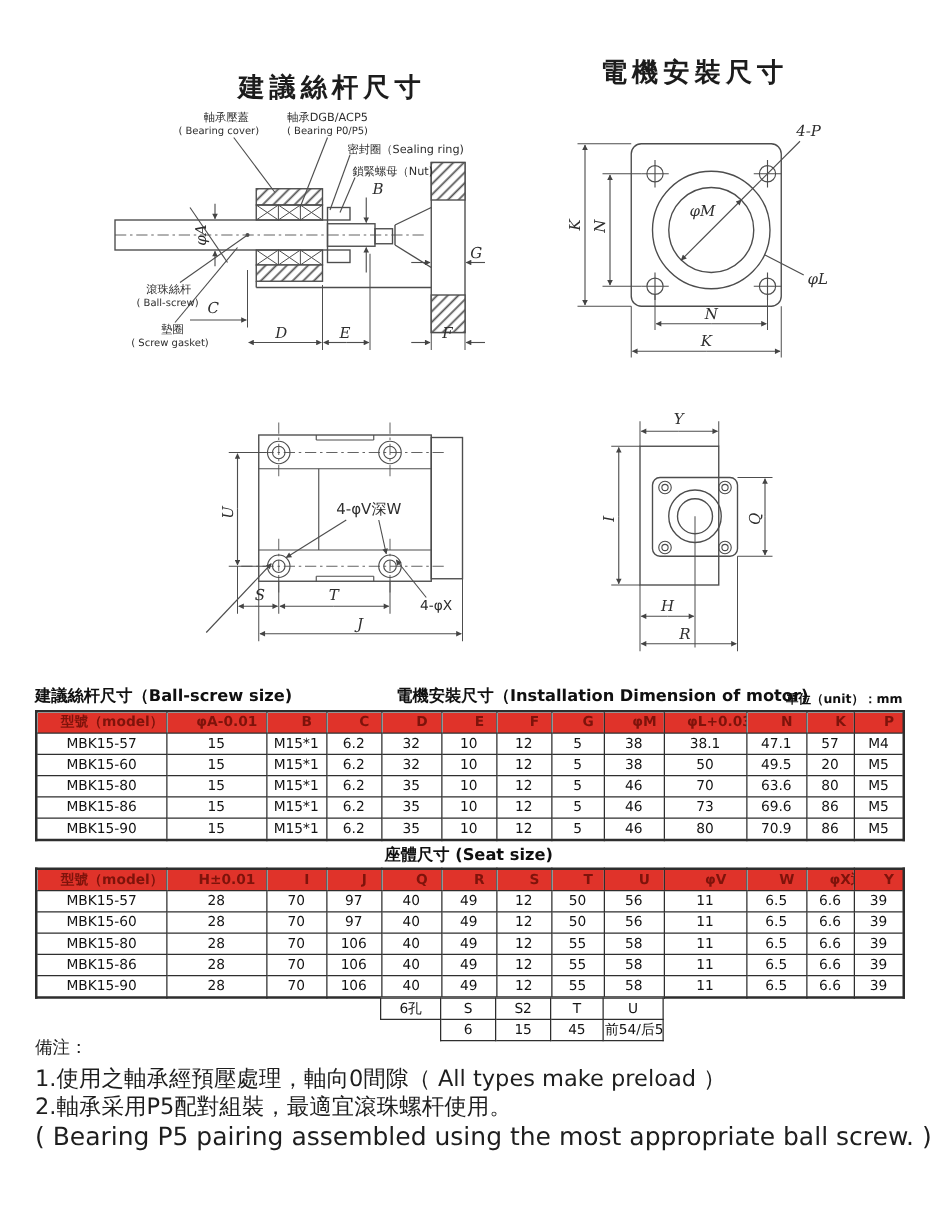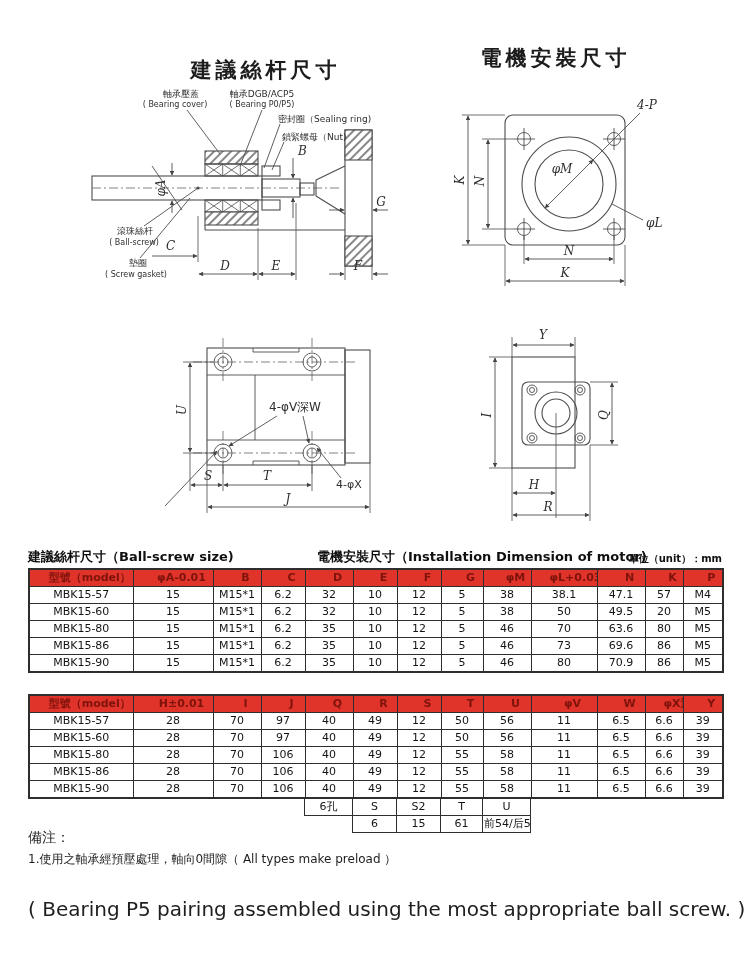--- a/index.html
+++ b/index.html
@@ -21,21 +21,21 @@
   .cap1u{left:600px;top:552px;width:122px;font-size:10px;text-align:right;}
   .cap2{left:28px;top:675px;width:694px;text-align:center;}
   table.spec{position:absolute;border-collapse:collapse;table-layout:fixed;background:#fff;}
   table.spec th,table.spec td{border:1px solid #2e2e2e;height:16px;padding:0 1px;
      text-align:center;font-size:11px;line-height:16px;white-space:nowrap;overflow:hidden;color:#141414;}
   table.spec th{background:#e0332a;color:#7e130b;font-weight:bold;padding-left:18px;}
   table.spec td.ghost{border:none;background:transparent;}
   .t1{left:28px;top:568px;width:694px;border:2px solid #2e2e2e;}
   .t2{left:28px;top:694px;width:694px;border:2px solid #2e2e2e;}
   .sub{left:304px;top:798px;width:226px;}
-  .note{position:absolute;left:28px;font-size:12px;color:#1e1e1e;}
+  .note{position:absolute;left:28px;font-size:18px;color:#1e1e1e;}
   .note-title{top:829px;font-size:14px;}
   .note-1{top:851px;}
   .note-2{top:873px;}
   .note-3{top:897px;font-size:20px;}
 </style>
 </head>
 <body>
 
 <div class="page">
 
@@ -434,20 +434,21 @@
           <td>5</td>
           <td>46</td>
           <td>80</td>
           <td>70.9</td>
           <td>86</td>
           <td>M5</td>
         </tr>
       </tbody>
   </table>
 
+  <div class="cap cap2">座體尺寸 (Seat size)</div>
 
   <table class="spec t2">
     <colgroup>
       <col style="width:104px">
         <col style="width:80px">
         <col style="width:48px">
         <col style="width:44px">
       <col style="width:48px">
         <col style="width:44px">
         <col style="width:44px">
@@ -567,23 +568,24 @@
           <td>6孔</td>
           <td>S</td>
           <td>S2</td>
           <td>T</td>
           <td>U</td>
         </tr>
         <tr>
           <td class="ghost"></td>
           <td>6</td>
           <td>15</td>
-          <td>61</td>
+          <td>45</td>
           <td>前54/后58</td>
         </tr>
       </tbody>
   </table>
 
   <div class="note note-title">備注：</div>
   <div class="note note-1">1.使用之軸承經預壓處理，軸向0間隙（ All types make preload ）</div>
+  <div class="note note-2">2.軸承采用P5配對組裝，最適宜滾珠螺杆使用。</div>
   <div class="note note-3">( Bearing P5 pairing assembled using the most appropriate ball screw. )</div>
 
 </div>
 
 </body></html>

